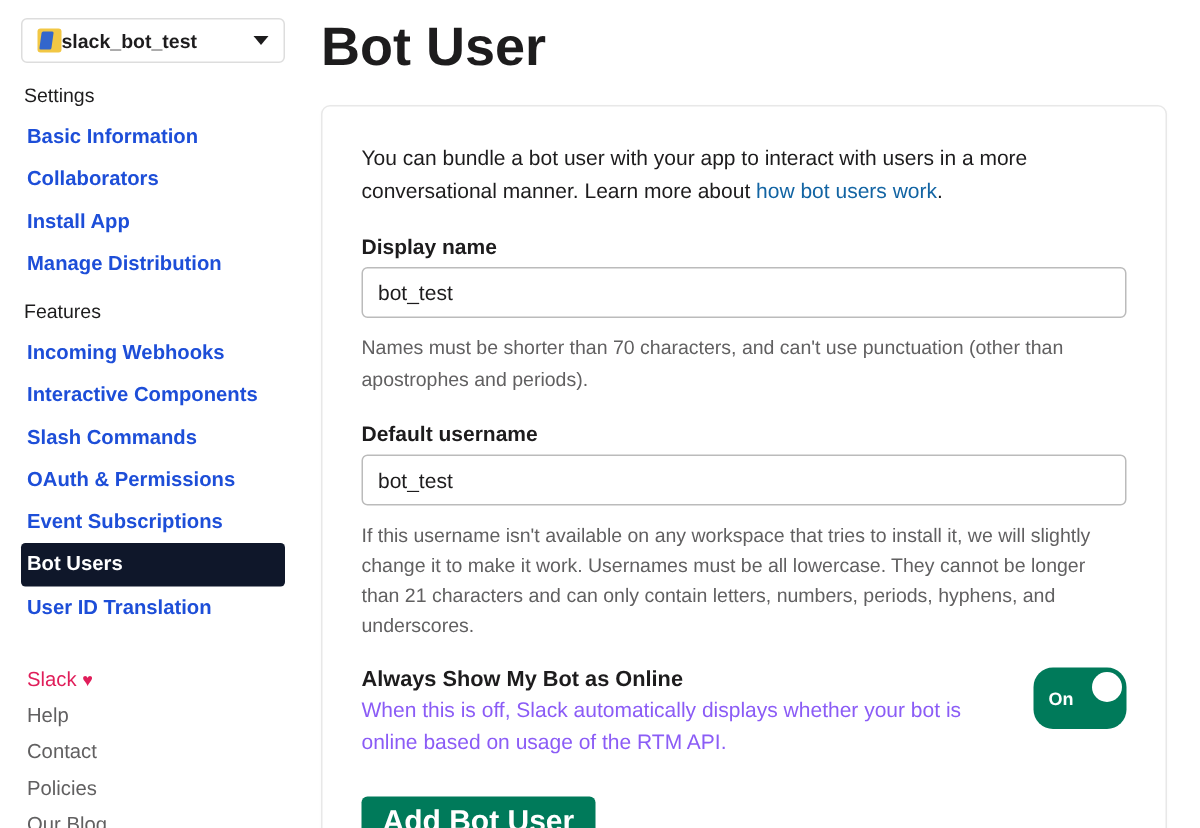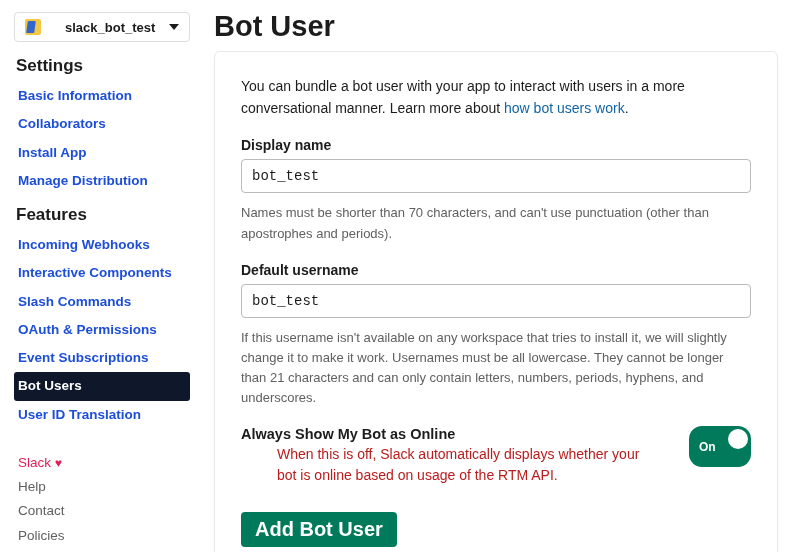--- a/index.html
+++ b/index.html
@@ -1,42 +1,42 @@
 <!DOCTYPE html>
 <html><head>
 <meta charset="utf-8">
 <style>
 * { box-sizing: border-box; margin: 0; padding: 0; }
 body { font-family: -apple-system, BlinkMacSystemFont, "Segoe UI", Helvetica, Arial, sans-serif; font-size: 14px; color: #1d1c1d; background: #fff; width: 800px; height: 552px; overflow: hidden; }
 .layout { display: flex; height: 100%; }
 .sidebar { width: 200px; padding: 12px 10px 12px 14px; flex-shrink: 0; }
 .app-select { display: flex; align-items: center; justify-content: space-between; border: 1px solid #ddd; border-radius: 4px; padding: 6px 10px; margin-bottom: 14px; cursor: pointer; }
-.app-select .app-name { display: flex; align-items: center; gap: 24px; font-weight: 600; font-size: 13px; }
+.app-select .app-name { display: flex; align-items: center; gap: 0; font-weight: 600; font-size: 13px; }
 .app-icon { display: inline-block; width: 16px; height: 16px; background: #f2c744; border-radius: 2px; position: relative; }
 .app-icon::before { content: ""; position: absolute; left: 2px; top: 2px; width: 8px; height: 12px; background: #36c; border-radius: 1px; transform: skewX(-8deg); }
 .caret-down { width: 0; height: 0; border-left: 5px solid transparent; border-right: 5px solid transparent; border-top: 6px solid #1d1c1d; }
-.section-title { font-weight: 700; font-size: 17px; margin: 8px 0 6px 2px; }
+.section-title { font-weight: 400; font-size: 13px; margin: 8px 0 6px 2px; }
 .nav-list { list-style: none; margin-bottom: 10px; }
 .nav-item { padding: 4px 8px 4px 4px; font-size: 13.5px; color: #1d4ed8; cursor: pointer; border-radius: 3px; line-height: 1.5; font-weight: bold; }
 .nav-item.active { background: #0f172a; color: #fff; font-weight: 600; }
 .footer-list { list-style: none; margin-top: 22px; }
 .footer-item { padding: 2px 4px; font-size: 13.5px; color: #616061; cursor: pointer; line-height: 1.5; }
 .slack-heart { color: #e01e5a; font-weight: 500; }
 .slack-heart .heart { font-size: 12px; }
 .main { flex: 1; padding: 10px 22px 18px 14px; overflow-y: auto; }
-.page-title { font-size: 29px; font-weight: 800; margin-bottom: 8px; }
+.page-title { font-size: 36px; font-weight: 800; margin-bottom: 18px; }
 .card { border: 1px solid #e8e8e8; border-radius: 6px; padding: 24px 26px; box-shadow: 0 1px 2px rgba(0,0,0,0.03); }
 .intro { font-size: 14px; line-height: 1.55; margin-bottom: 18px; color: #1d1c1d; }
 .intro .link { color: #1264a3; cursor: pointer; }
 .field-label { font-weight: 700; font-size: 14px; margin-bottom: 6px; }
-.text-input { width: 100%; border: 1px solid #bbb; border-radius: 4px; padding: 8px 10px; font-size: 14px; font-family: Liberation Mono, monospace; color: #1d1c1d; }
+.text-input { width: 100%; border: 1px solid #bbb; border-radius: 4px; padding: 8px 10px; font-size: 14px; font-family: Liberation Sans, sans-serif; color: #1d1c1d; }
 .help-text { color: #616061; font-size: 13px; line-height: 1.55; margin: 10px 0 18px 0; }
 .toggle-row { display: flex; align-items: flex-start; justify-content: space-between; gap: 28px; margin-top: 4px; }
 .toggle-label { font-weight: 700; font-size: 14.5px; margin-bottom: 2px; }
-.toggle-desc { font-size: 14px; color: #b91c1c; line-height: 1.5; max-width: 460px; margin-left: 36px; }
+.toggle-desc { font-size: 14px; color: #8b5cf6; line-height: 1.5; max-width: 460px; }
 .toggle { flex-shrink: 0; width: 62px; height: 41px; background: #007a5a; border-radius: 13px; position: relative; cursor: pointer; display: flex; align-items: center; }
 .toggle .toggle-text { color: #fff; font-size: 12px; font-weight: 700; margin-left: 10px; }
 .toggle .knob { position: absolute; right: 3px; top: 3px; width: 20px; height: 20px; background: #fff; border-radius: 50%; }
 .primary-btn { margin-top: 26px; background: #007a5a; color: #fff; border: none; border-radius: 4px; padding: 6px 14px; font-size: 20px; font-weight: 700; cursor: pointer; }
 </style>
 </head>
 <body>
 
 <div class="layout">
   <aside class="sidebar">

